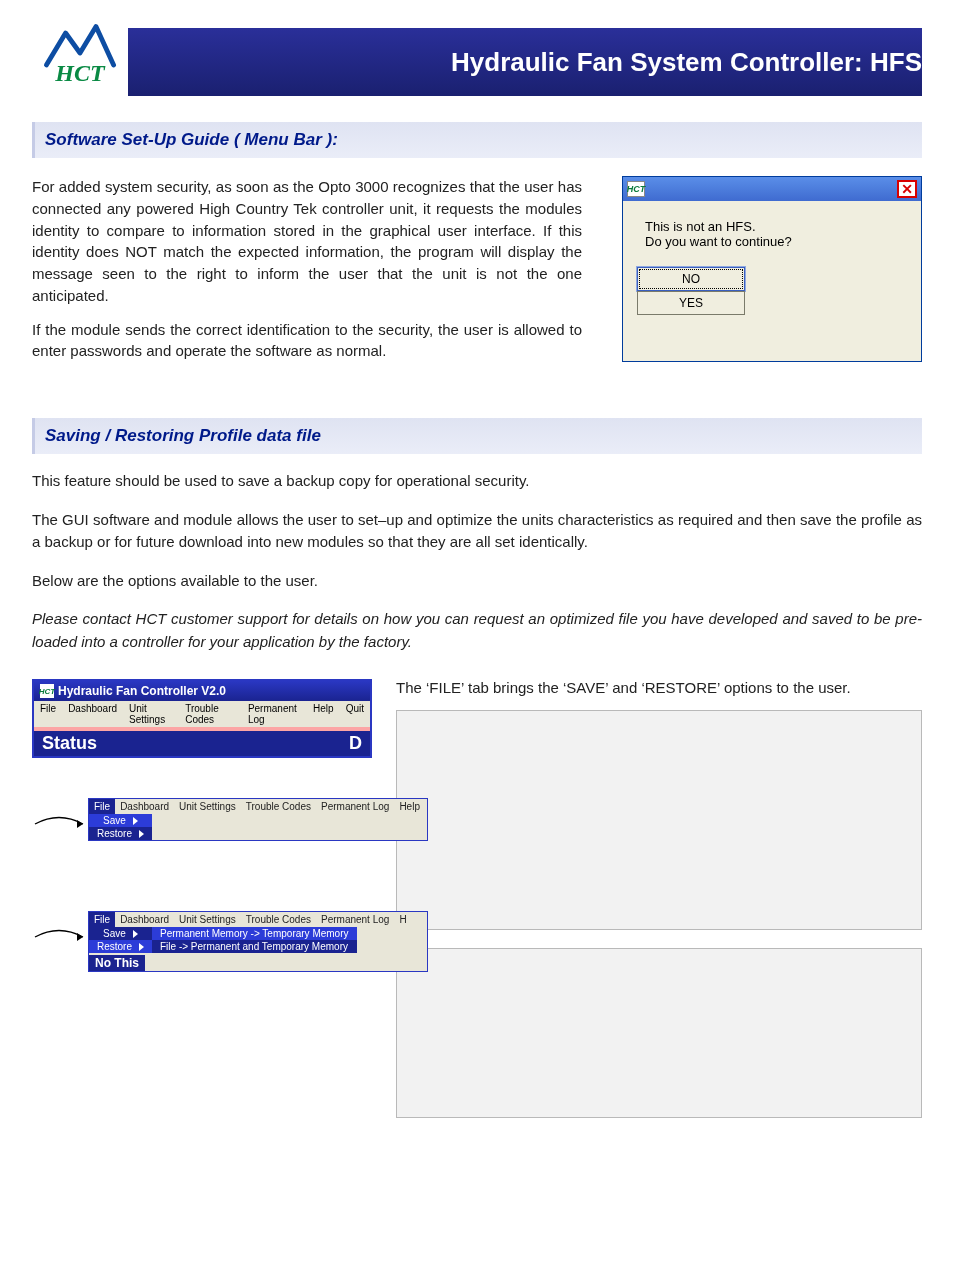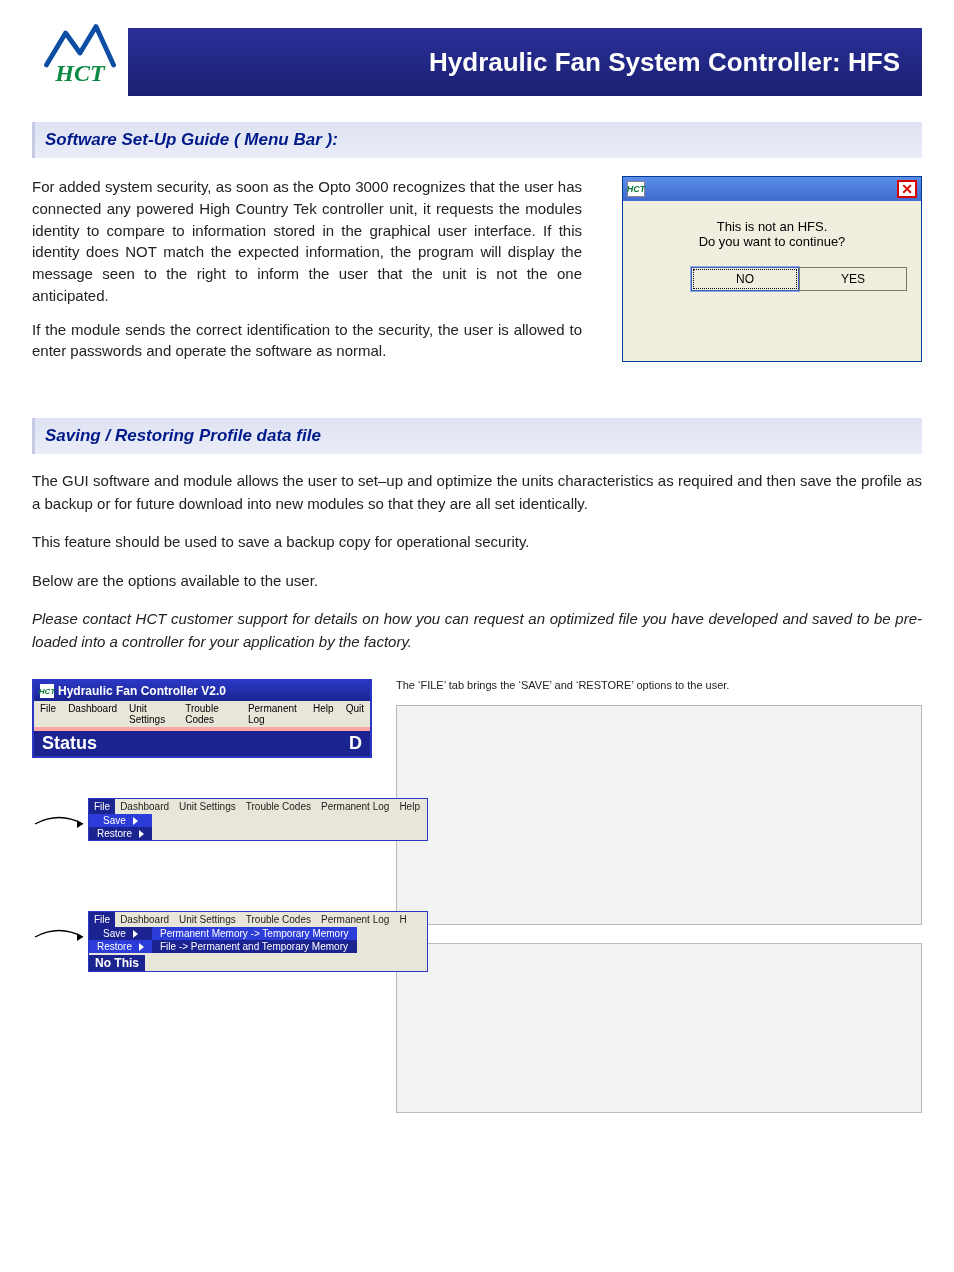--- a/index.html
+++ b/index.html
@@ -7,49 +7,49 @@
   .page { padding: 28px 32px; }
   .banner {
     background: linear-gradient(#2a2f99, #1a2070);
     height: 68px; display: flex; align-items: center; position: relative;
   }
   .logo-wrap {
     width: 96px; height: 96px; background: #fff; display:flex; align-items:center; justify-content:center;
     margin-top: -26px;
   }
   .logo-wrap svg { width: 80px; height: 80px; }
-  .banner-title { flex:1; text-align: right; color:#fff; font-size: 26px; font-weight: bold; padding-right: 22px; }
+  .banner-title { flex:1; text-align: right; color:#fff; font-size: 26px; font-weight: bold; }
   .sect-bar {
     background: linear-gradient(#dfe3f2, #eaedf8);
     border-left: 3px solid #c5cbe6;
     margin-top: 26px; padding: 8px 10px;
     color: #001a8a; font-weight: bold; font-style: italic; font-size: 17px;
   }
   .row1 { display:flex; gap: 40px; margin-top: 18px; }
   .row1 .para { flex:1; font-size: 15px; line-height: 1.45; text-align: justify; }
   .para + .para { margin-top: 12px; }
   .dialog {
     width: 300px; border:1px solid #003c9c; background:#f0eedf; font-size:13px;
     font-family: Tahoma, sans-serif;
   }
   .dialog-title { background: linear-gradient(#5a8ee8,#3f6bd0); height:24px; display:flex; align-items:center; justify-content:space-between; padding:0 4px; }
   .dialog-title .hct-mini { width:18px; height:16px; background:#fff; display:flex; align-items:center; justify-content:center; border:1px solid #888; font-size:9px; color:#0a7a3c; font-weight:bold; font-style:italic; }
   .dialog-title .close { width:20px; height:18px; background:#fff; border:2px solid #d80000; color:#d80000; font-weight:bold; display:flex; align-items:center; justify-content:center; font-size:14px; }
-  .dialog-body { padding: 18px 22px 12px; color:#000;text-align:center; }
-  .dialog-buttons { display:flex; justify-content:flex-end; padding: 6px 14px 14px; }
+  .dialog-body { padding: 18px 22px 12px; color:#000; }
+  .dialog-buttons { display:flex; justify-content:space-between; padding: 6px 14px 14px; flex-direction: column; }
   .dialog-buttons button {
     width: 108px; height:24px; background:#f0eedf; border:1px solid #7a7a6a; font-family: Tahoma, sans-serif; font-size:12px;
   }
   .dialog-buttons button.focus { outline:1px dotted #000; outline-offset:-3px; border:1px solid #3a5fbf; box-shadow:0 0 0 1px #8fa8e0; }
   .bodytext { font-size:15px; line-height:1.5; margin-top: 16px; text-align: justify; }
   .italic { font-style: italic; }
   .row2 { display:flex; gap: 24px; margin-top: 26px; align-items:flex-start; }
   .col-left { width: 340px; }
   .col-right { flex:1; }
-  .caption { font-size:11px; margin-bottom: 14px; }
+  .caption { font-size:15px; margin-bottom: 14px; }
   .placeholder {
     border:1px solid #b9b9b9; background:#f2f2f2; height:220px; margin-bottom: 18px;
   }
   
   .appwin { border:2px solid #2a37c2; background:#fff; font-family:Tahoma,sans-serif; font-size:11px; }
   .appwin .titlebar { background: linear-gradient(#2a37c2,#1a2390); color:#fff; padding:3px 6px; font-size:12px; font-weight:bold; display:flex; align-items:center; gap:4px; }
   .appwin .titlebar .mini { width:14px;height:14px;background:#fff;color:#0a7a3c;font-size:8px;display:flex;align-items:center;justify-content:center;font-weight:bold;font-style:italic; }
   .appwin .menubar { background:#e8e6d8; color:#000; display:flex; font-size:10px; }
   .appwin .menubar span { padding:2px 6px; }
   .appwin .status { background:#1a2390; color:#fff; font-size:18px; font-weight:bold; padding:2px 8px; display:flex; justify-content:space-between; border-top:4px solid #fca5a5; }
@@ -101,22 +101,22 @@
       </div>
       <div class="dialog-buttons">
         <button class="focus">NO</button>
         <button>YES</button>
       </div>
     </div>
   </div>
 
   <div class="sect-bar" style="margin-top:56px">Saving  / Restoring Profile data file</div>
 
+  <p class="bodytext">This feature should be used to save a backup copy for operational security.</p>
   <p class="bodytext">The GUI software and module allows the user to set–up and optimize the units characteristics as required and then save the profile as a backup or for future download into new modules so that they are all set identically.</p>
-  <p class="bodytext">This feature should be used to save a backup copy for operational security.</p>
   <p class="bodytext">Below are the options available to the user.</p>
   <p class="bodytext italic" style="">Please contact HCT customer support for details on how you can request an optimized file you have developed and saved to be pre-loaded into a controller for your application by the factory.</p>
 
   <div class="row2">
     <div class="col-left">
 
       <div class="appwin">
         <div class="titlebar">
           <span class="mini">HCT</span>
           <span>Hydraulic Fan Controller V2.0</span>

